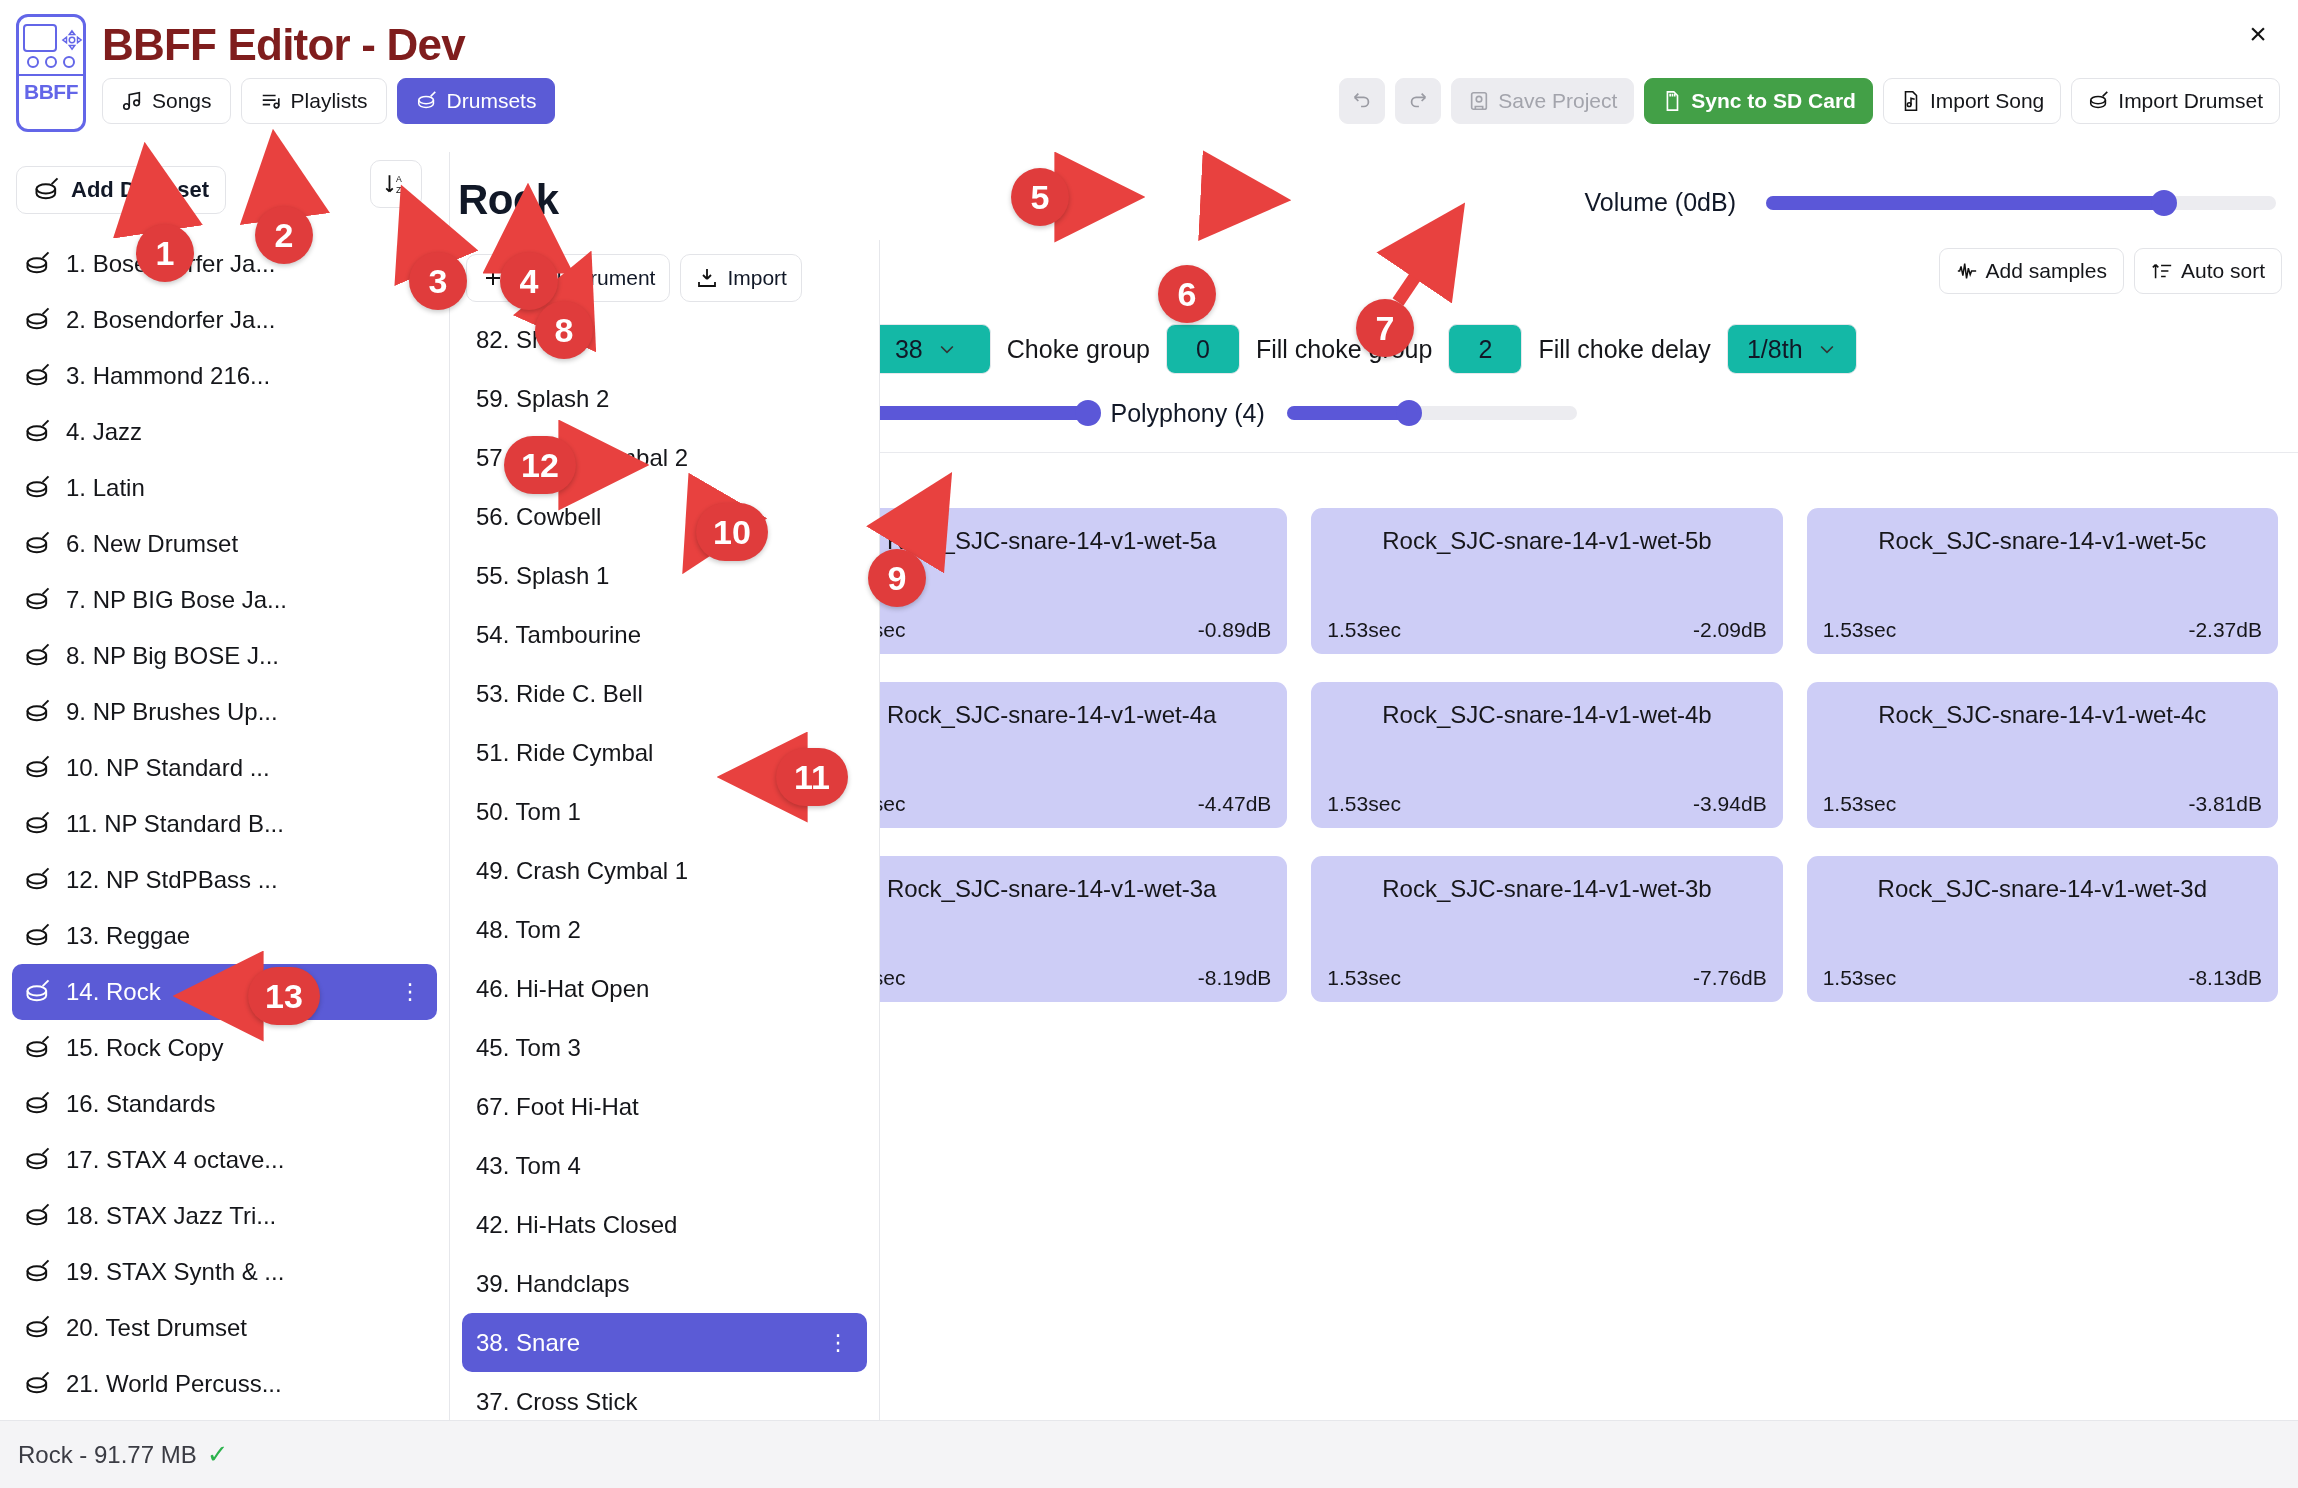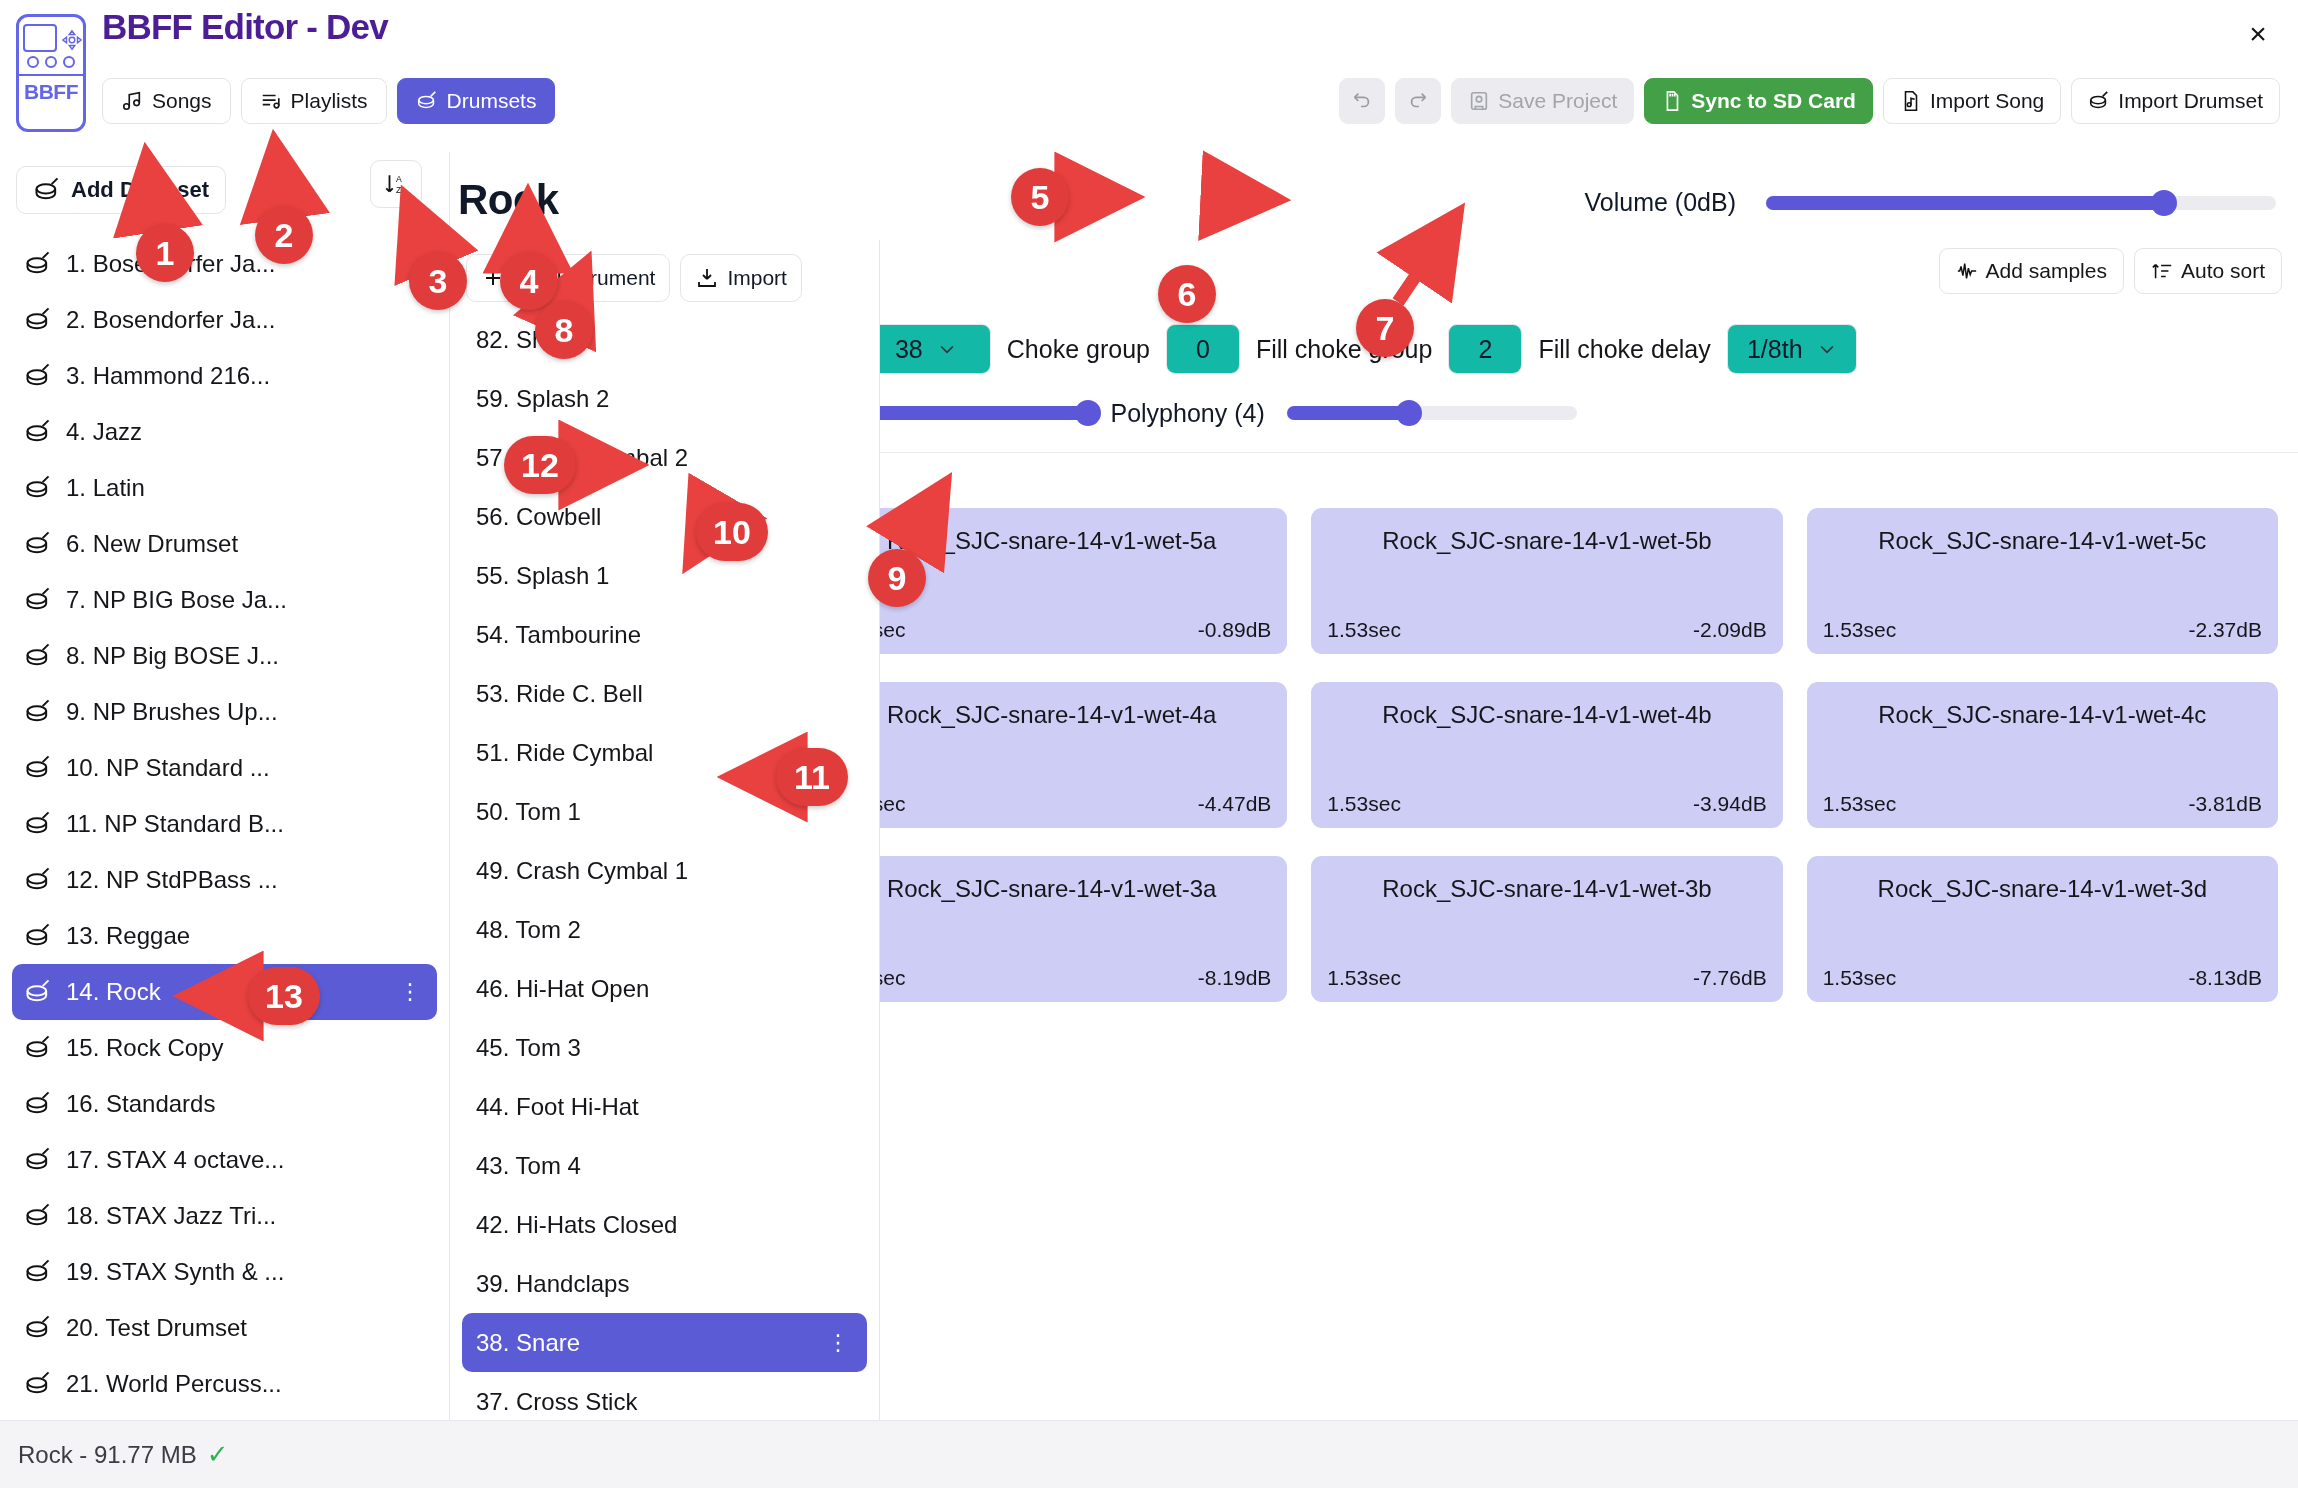--- a/index.html
+++ b/index.html
@@ -31,22 +31,22 @@
     color: #6366e8;
   }
   .logo .knobs { display:flex; gap:6px; margin-top:4px; }
   .logo .knobs i { width: 12px; height: 12px; border: 2px solid #6366e8; border-radius: 50%; display:block; }
   .logo .brand {
     margin-top: 6px; font-weight: 900; font-size: 21px; color: #6366e8;
     letter-spacing: -0.5px; border-top: 2px solid #6366e8; width: 100%;
     text-align: center; padding-top: 4px; font-family: "Liberation Sans", sans-serif;
   }
   .app-title {
-    position: absolute; left: 102px; top: 7px;
-    font-size: 35px; font-weight: 700; letter-spacing: -0.8px; color: #4c1d95;
+    position: absolute; left: 102px; top: 20px;
+    font-size: 44px; font-weight: 700; letter-spacing: -0.8px; color: #7f1d1d;
   }
   .maintabs { position: absolute; left: 102px; top: 78px; display: flex; gap: 10px; }
   .tab {
     height: 46px; padding: 0 18px; border: 1px solid #e3e4e8; border-radius: 9px;
     background: #fff; display: flex; align-items: center; gap: 9px;
     font-size: 21px; color: #15161a; cursor: pointer;
   }
   .tab.active { background: #5b5bd6; border-color: #5b5bd6; color: #fff; }
   .tab svg { width: 22px; height: 22px; }
 
@@ -715,21 +715,21 @@
         <div class="inst-item">
           <span>48. Tom 2</span>
         </div>
         <div class="inst-item">
           <span>46. Hi-Hat Open</span>
         </div>
         <div class="inst-item">
           <span>45. Tom 3</span>
         </div>
         <div class="inst-item">
-          <span>44. Foot Hi-Hat</span>
+          <span>67. Foot Hi-Hat</span>
         </div>
         <div class="inst-item">
           <span>43. Tom 4</span>
         </div>
         <div class="inst-item">
           <span>42. Hi-Hats Closed</span>
         </div>
         <div class="inst-item">
           <span>39. Handclaps</span>
         </div>

